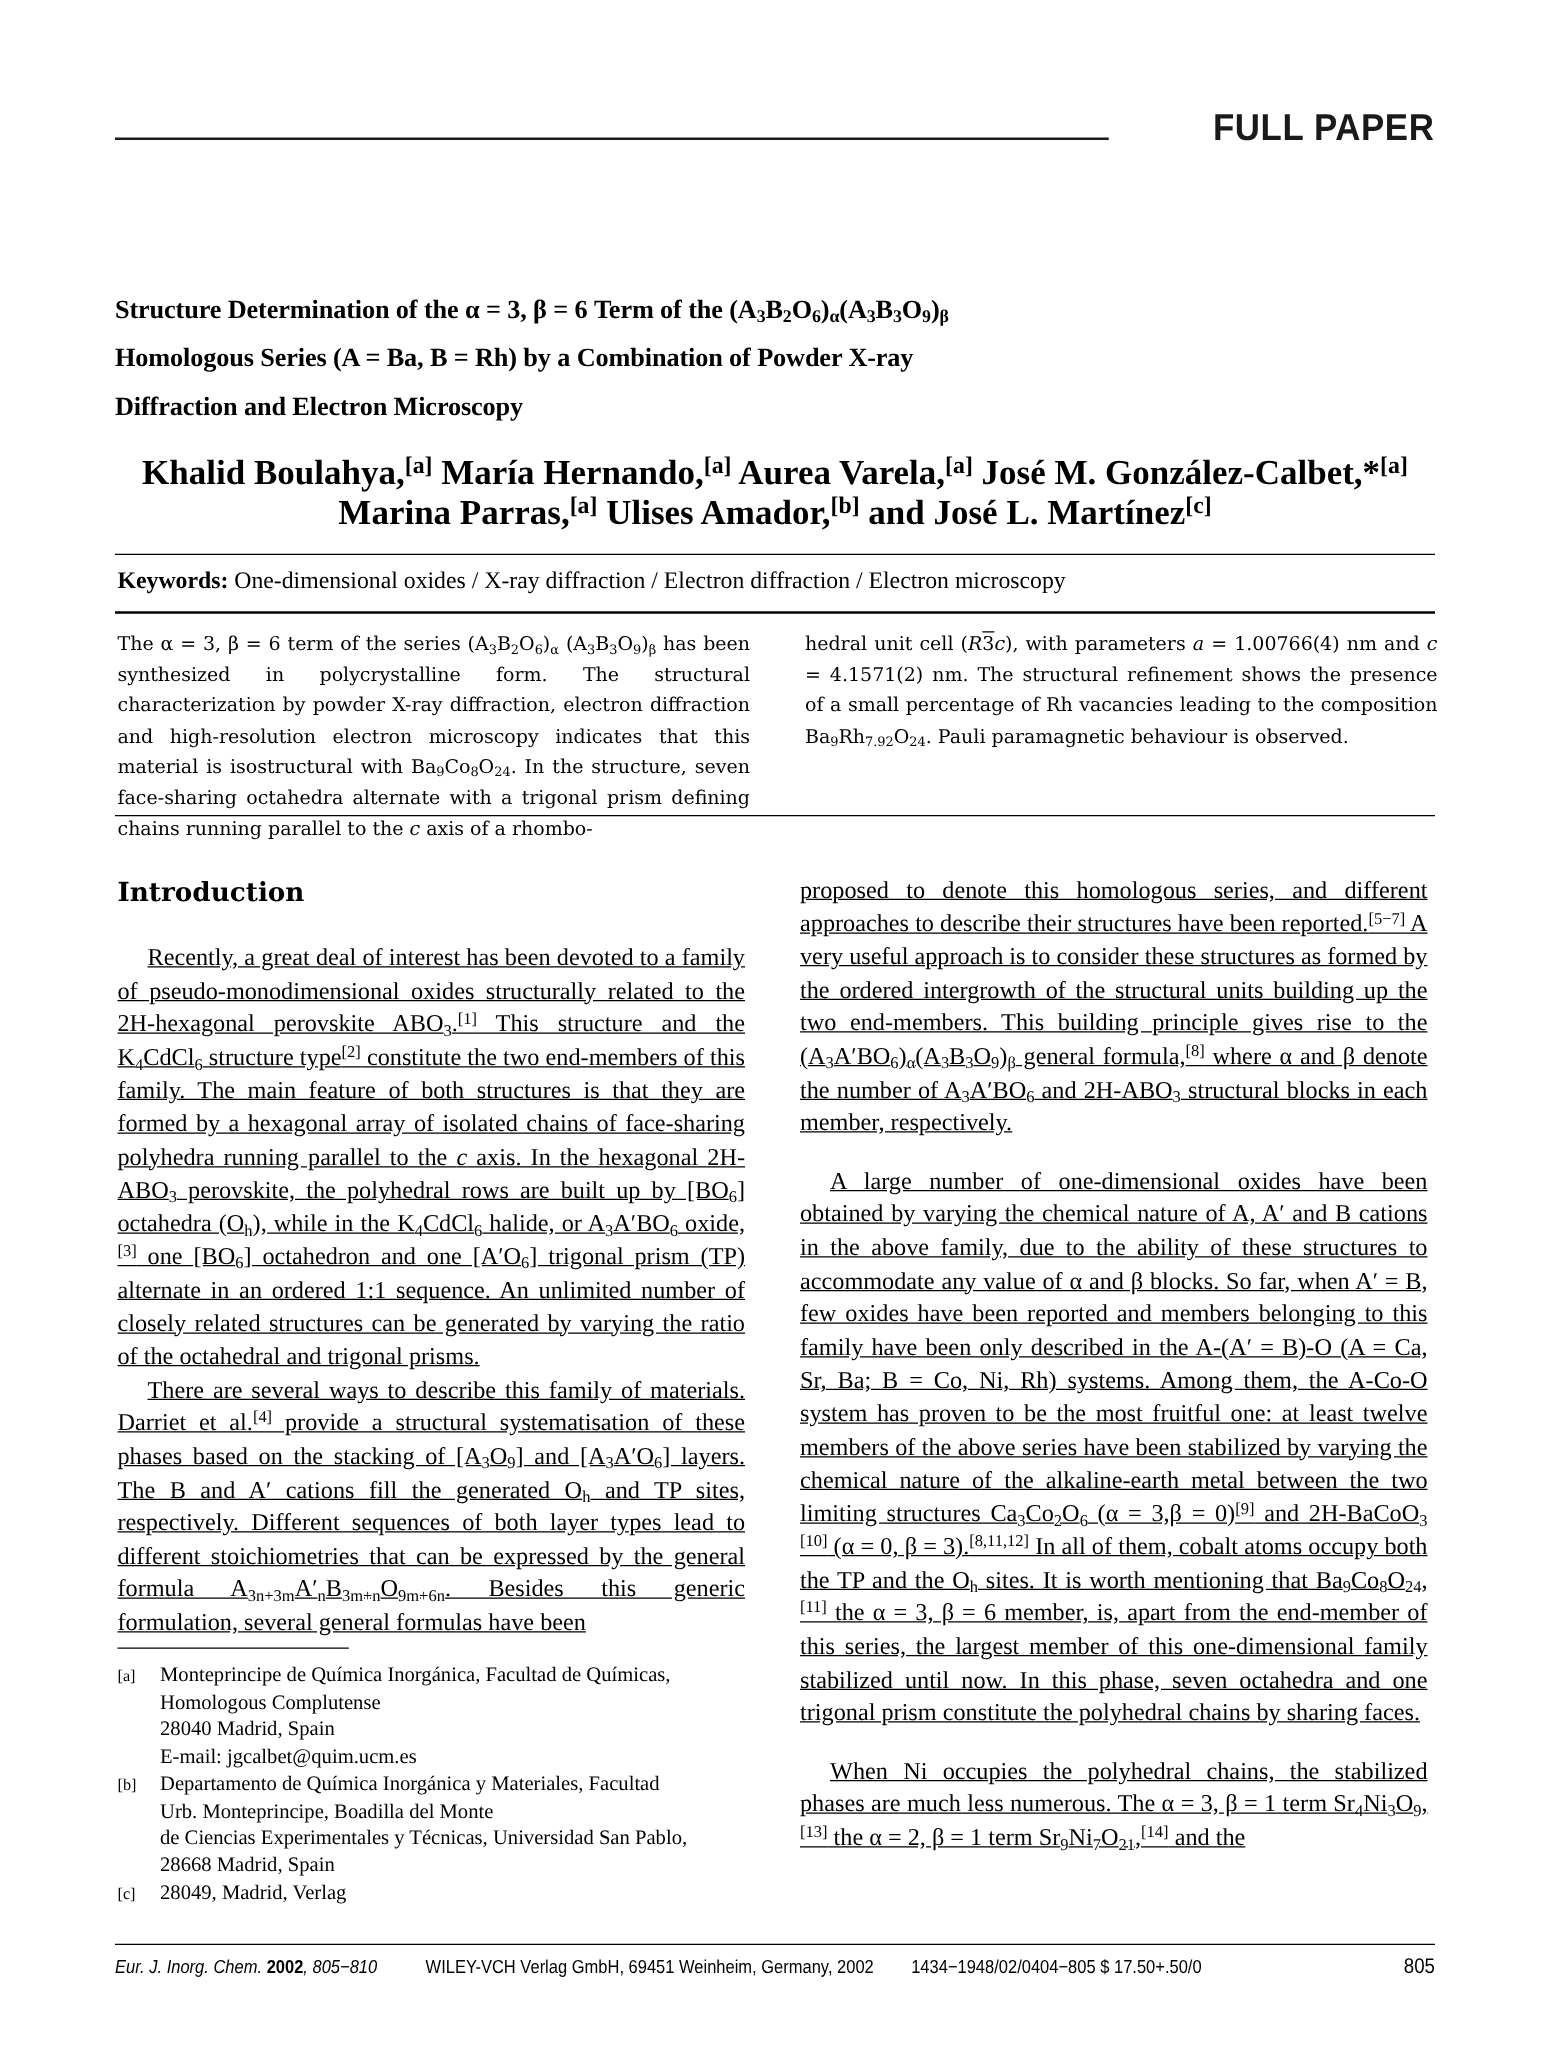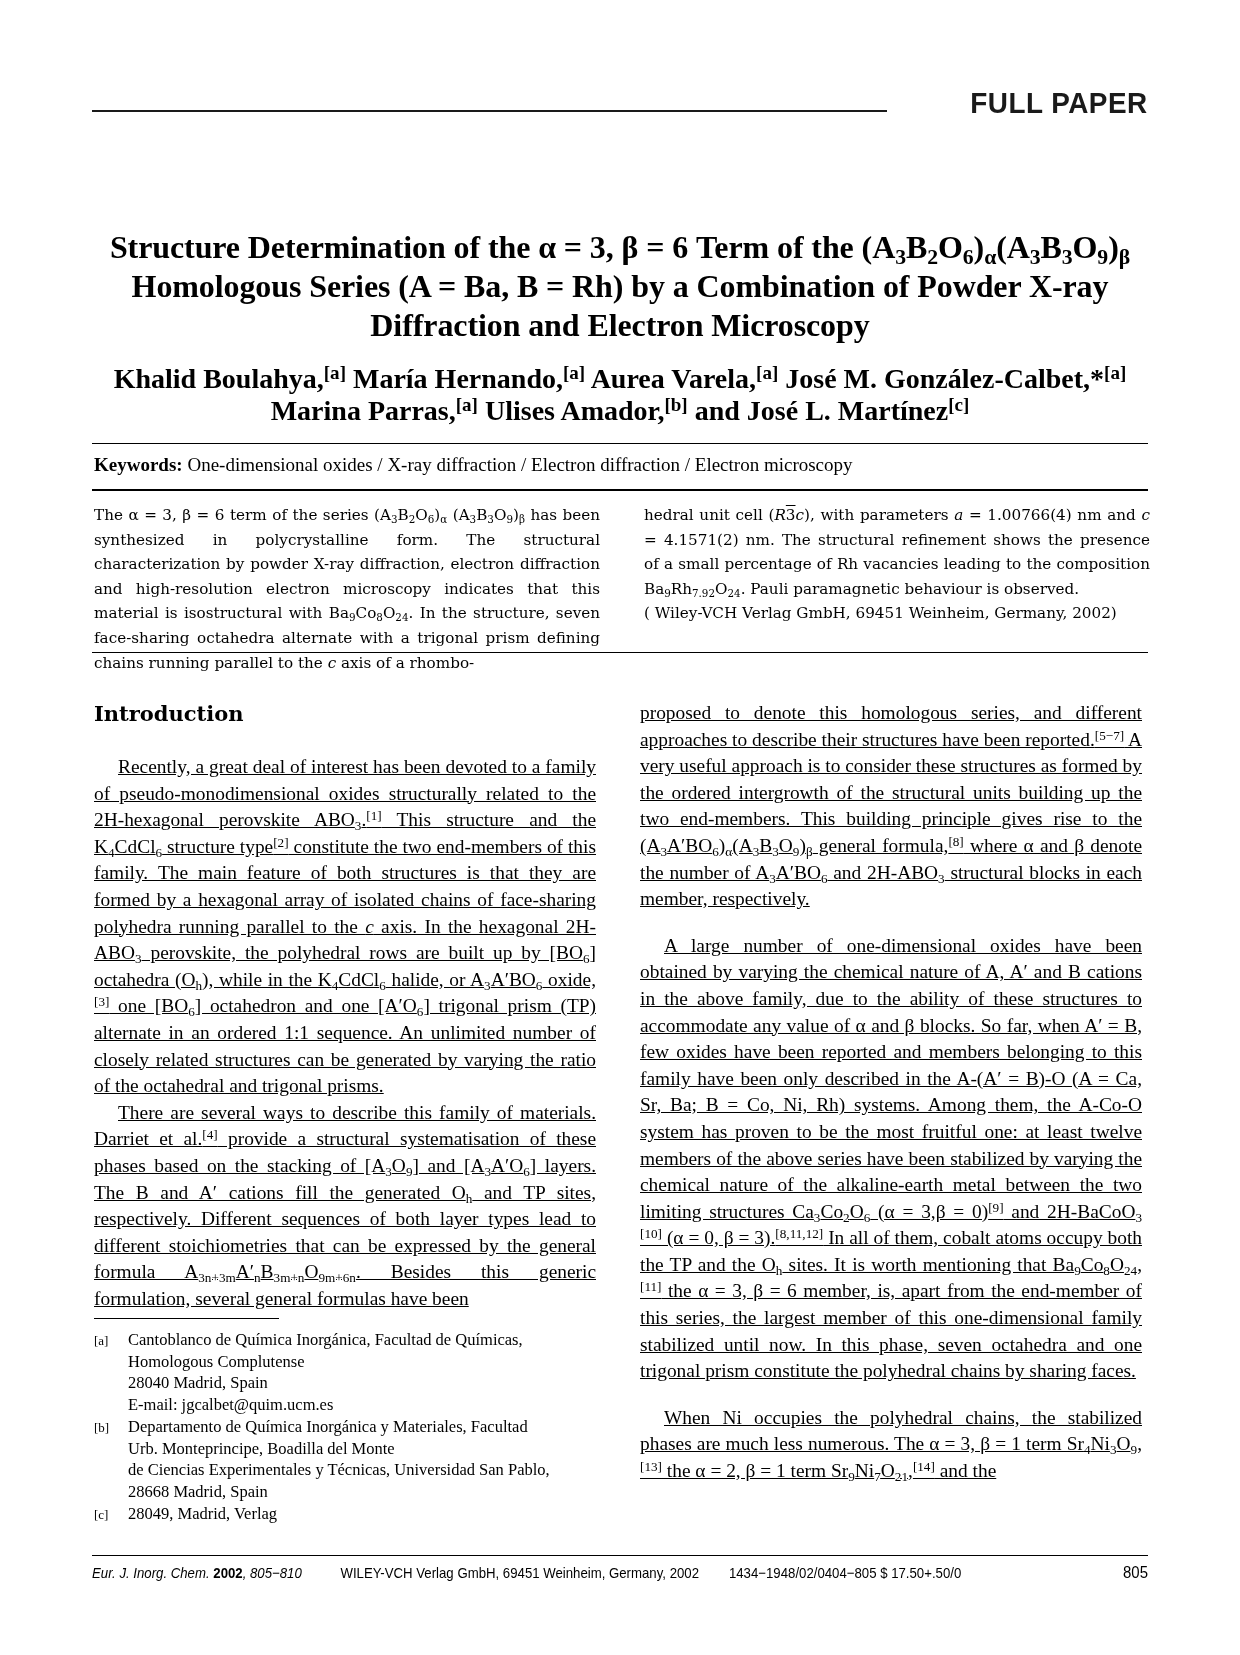--- a/index.html
+++ b/index.html
@@ -52,24 +52,24 @@
     color: #1a1a1a;
     padding-bottom: 2px;
   }
 
   
   .title {
     position: absolute;
     left: 92px;
     top: 228px;
     width: 1056px;
-    text-align: center;
+    text-align: left;
     font-family: "Liberation Serif", serif;
     font-weight: bold;
-    font-size: 32px;
+    font-size: 21px;
     line-height: 39px;
     letter-spacing: -0.1px;
   }
   .title .ln { display: block; }
 
   
   .authors {
     position: absolute;
     left: 92px;
     top: 363px;
@@ -256,21 +256,20 @@
     <span>One-dimensional oxides / X-ray diffraction / Electron diffraction / Electron microscopy</span>
   </div>
   <div class="kw-rule-bot"></div>
 
   <div class="abstract">
     <div class="col">
       The α = 3, β = 6 term of the series (A<sub>3</sub>B<sub>2</sub>O<sub>6</sub>)<sub>α</sub> (A<sub>3</sub>B<sub>3</sub>O<sub>9</sub>)<sub>β</sub> has been synthesized in polycrystalline form. The structural characterization by powder X-ray diffraction, electron diffraction and high-resolution electron microscopy indicates that this material is isostructural with Ba<sub>9</sub>Co<sub>8</sub>O<sub>24</sub>. In the structure, seven face-sharing octahedra alternate with a trigonal prism defining chains running parallel to the <span class="it">c</span> axis of a rhombo-
     </div>
     <div class="col">
       hedral unit cell (<span class="it">R</span><span class="ovl">3</span><span class="it">c</span>), with parameters <span class="it">a</span> = 1.00766(4) nm and <span class="it">c</span> = 4.1571(2) nm. The structural refinement shows the presence of a small percentage of Rh vacancies leading to the composition Ba<sub>9</sub>Rh<sub>7.92</sub>O<sub>24</sub>. Pauli paramagnetic behaviour is observed.<br>
-      <span>( Wiley-VCH Verlag GmbH, 69451 Weinheim, Germany, 2002)</span>
     </div>
   </div>
   <div class="abs-rule"></div>
 
   <div class="maincols">
     <div class="col">
       <div class="sec-head">Introduction</div>
       <p class="body-p">Recently, a great deal of interest has been devoted to a family of pseudo-monodimensional oxides structurally related to the 2H-hexagonal perovskite ABO<sub>3</sub>.<sup>[1]</sup> This structure and the K<sub>4</sub>CdCl<sub>6</sub> structure type<sup>[2]</sup> constitute the two end-members of this family. The main feature of both structures is that they are formed by a hexagonal array of isolated chains of face-sharing polyhedra running parallel to the <span class="it">c</span> axis. In the hexagonal 2H-ABO<sub>3</sub> perovskite, the polyhedral rows are built up by [BO<sub>6</sub>] octahedra (O<sub>h</sub>), while in the K<sub>4</sub>CdCl<sub>6</sub> halide, or A<sub>3</sub>A′BO<sub>6</sub> oxide,<sup>[3]</sup> one [BO<sub>6</sub>] octahedron and one [A′O<sub>6</sub>] trigonal prism (TP) alternate in an ordered 1:1 sequence. An unlimited number of closely related structures can be generated by varying the ratio of the octahedral and trigonal prisms.</p>
       <p class="body-p">There are several ways to describe this family of materials. Darriet et al.<sup>[4]</sup> provide a structural systematisation of these phases based on the stacking of [A<sub>3</sub>O<sub>9</sub>] and [A<sub>3</sub>A′O<sub>6</sub>] layers. The B and A′ cations fill the generated O<sub>h</sub> and TP sites, respectively. Different sequences of both layer types lead to different stoichiometries that can be expressed by the general formula A<sub>3n+3m</sub>A′<sub>n</sub>B<sub>3m+n</sub>O<sub>9m+6n</sub>. Besides this generic formulation, several general formulas have been</p>
     </div>
@@ -280,21 +279,21 @@
       <p class="body-p gap-p">When Ni occupies the polyhedral chains, the stabilized phases are much less numerous. The α = 3, β = 1 term Sr<sub>4</sub>Ni<sub>3</sub>O<sub>9</sub>,<sup>[13]</sup> the α = 2, β = 1 term Sr<sub>9</sub>Ni<sub>7</sub>O<sub>21</sub>,<sup>[14]</sup> and the</p>
     </div>
   </div>
 
   <div class="footnotes">
     <div class="fn-rule"></div>
 
     <div class="fn-item">
       <div class="fn-mark">[a]</div>
       <div class="fn-body">
-        <span class="l">Cantoblanco de Química Inorgánica, Facultad de Químicas,</span>
+        <span class="l">Monteprincipe de Química Inorgánica, Facultad de Químicas,</span>
         <span class="l">Homologous Complutense</span>
         <span class="l">28040 Madrid, Spain</span>
         <span class="l">E-mail: jgcalbet@quim.ucm.es</span>
       </div>
     </div>
 
     <div class="fn-item">
       <div class="fn-mark">[b]</div>
       <div class="fn-body">
         <span class="l">Departamento de Química Inorgánica y Materiales, Facultad</span>

